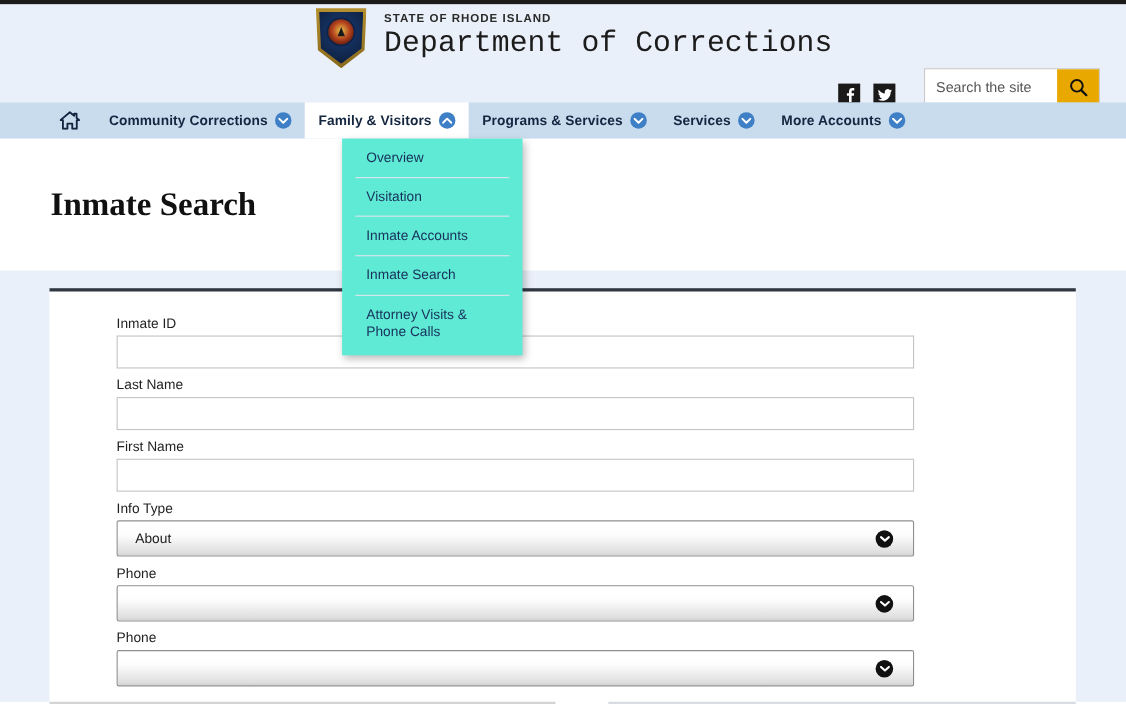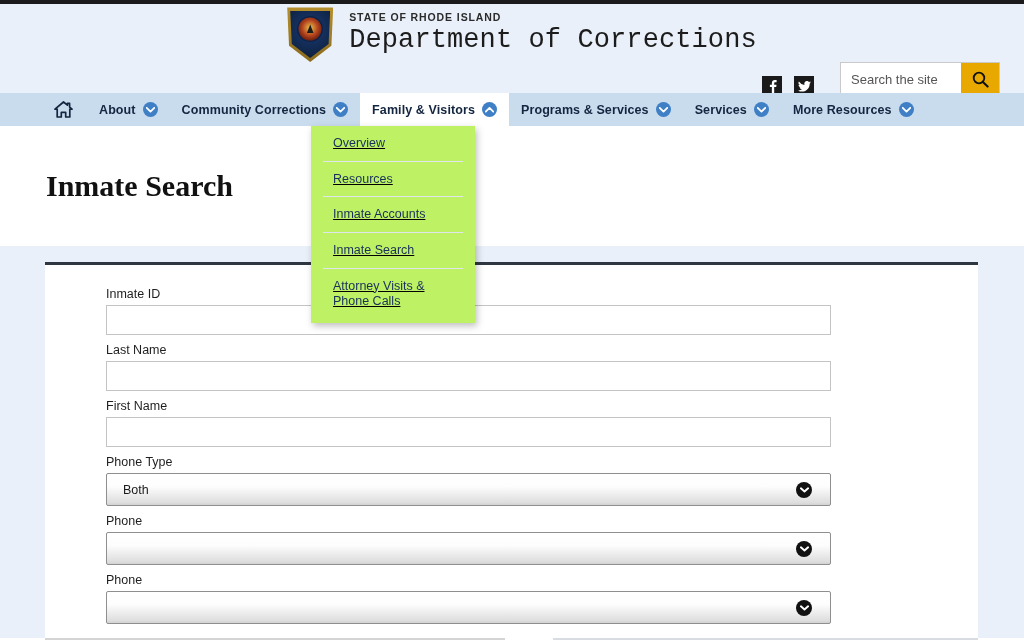--- a/index.html
+++ b/index.html
@@ -157,25 +157,24 @@
     flex: 0 0 auto;
   }
   .caret svg { display: block; }
 
   
   .dropdown {
     position: absolute;
     top: 33px;
     left: 311px;
     width: 164px;
-    background: #bef264;
+    background: #5eead4;
     box-shadow: 2px 3px 7px rgba(0,0,0,0.26);
     padding: 0 12px;
     z-index: 40;
-    text-decoration: underline;
   }
   .dd-item {
     font-size: 12.5px;
     color: #18305a;
     padding: 10px 0 9px 10px;
     border-bottom: 1px solid #dfe6ef;
     line-height: 1.25;
     cursor: pointer;
   }
   .dd-item:last-child { border-bottom: 0; padding-bottom: 13px; }
@@ -308,28 +307,20 @@
   </div>
 </header>
 
 <nav class="nav">
   <div class="nav-item home">
     <svg width="19" height="17" viewBox="0 0 19 17" aria-hidden="true">
       <path d="M9.5 1 1 8.2h2.2V16h4.1v-4.6h4.4V16h4.1V8.2H18L15.6 6.1V2.4h-2.2v1.8L9.5 1z" fill="none" stroke="#13253f" stroke-width="1.7" stroke-linejoin="round"></path>
     </svg>
   </div>
 
-  <div class="nav-item">
-    <span>About</span>
-    <span class="caret">
-      <svg width="9" height="6" viewBox="0 0 9 6">
-          <path d="M.7.8 4.5 4.6 8.3.8" fill="none" stroke="#fff" stroke-width="1.8" stroke-linecap="round" stroke-linejoin="round"></path>
-        </svg>
-    </span>
-  </div>
 
   <div class="nav-item">
     <span>Community Corrections</span>
     <span class="caret">
       <svg width="9" height="6" viewBox="0 0 9 6">
           <path d="M.7.8 4.5 4.6 8.3.8" fill="none" stroke="#fff" stroke-width="1.8" stroke-linecap="round" stroke-linejoin="round"></path>
         </svg>
     </span>
   </div>
 
@@ -355,31 +346,31 @@
   <div class="nav-item">
     <span>Services</span>
     <span class="caret">
       <svg width="9" height="6" viewBox="0 0 9 6">
           <path d="M.7.8 4.5 4.6 8.3.8" fill="none" stroke="#fff" stroke-width="1.8" stroke-linecap="round" stroke-linejoin="round"></path>
         </svg>
     </span>
   </div>
 
   <div class="nav-item">
-    <span>More Resources</span>
+    <span>More Accounts</span>
     <span class="caret">
       <svg width="9" height="6" viewBox="0 0 9 6">
           <path d="M.7.8 4.5 4.6 8.3.8" fill="none" stroke="#fff" stroke-width="1.8" stroke-linecap="round" stroke-linejoin="round"></path>
         </svg>
     </span>
   </div>
 
   <div class="dropdown">
     <div class="dd-item">Overview</div>
-    <div class="dd-item">Resources</div>
+    <div class="dd-item">Visitation</div>
     <div class="dd-item">Inmate Accounts</div>
     <div class="dd-item">Inmate Search</div>
     <div class="dd-item">Attorney Visits &amp; Phone Calls</div>
   </div>
 </nav>
 
 <div class="page-title-band">
   <h1 class="page-title">Inmate Search</h1>
 </div>
 
@@ -396,23 +387,23 @@
         <label class="field-label">Last Name</label>
         <input class="text-input" type="text" value="" style="">
       </div>
 
       <div class="field">
         <label class="field-label">First Name</label>
         <input class="text-input" type="text" value="" style="">
       </div>
 
       <div class="field">
-        <label class="field-label">Phone Type</label>
+        <label class="field-label">Info Type</label>
         <div class="select-wrap">
-          <span class="select-value">Both</span>
+          <span class="select-value">About</span>
           <span class="select-arrow">
             <svg width="9" height="6" viewBox="0 0 9 6">
                 <path d="M.9 1.3 4.5 4.5 8.1 1.3" fill="none" stroke="#fff" stroke-width="1.9" stroke-linecap="round" stroke-linejoin="round"></path>
               </svg>
           </span>
         </div>
       </div>
 
       <div class="field">
         <label class="field-label">Phone</label>

